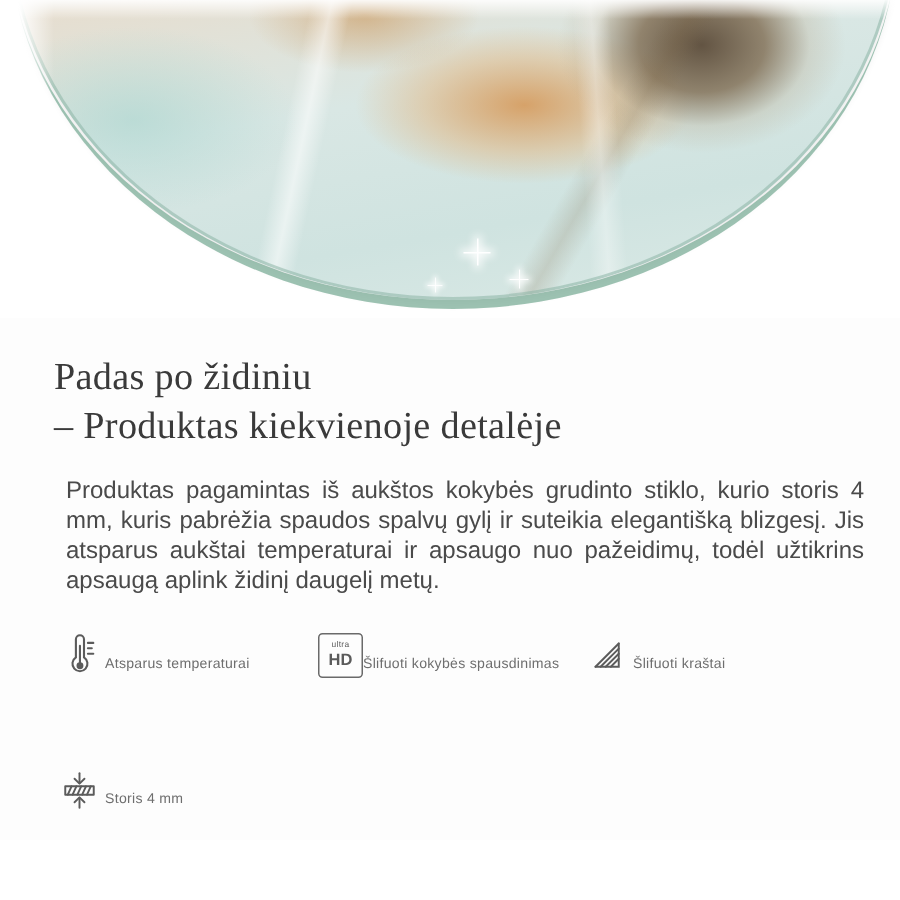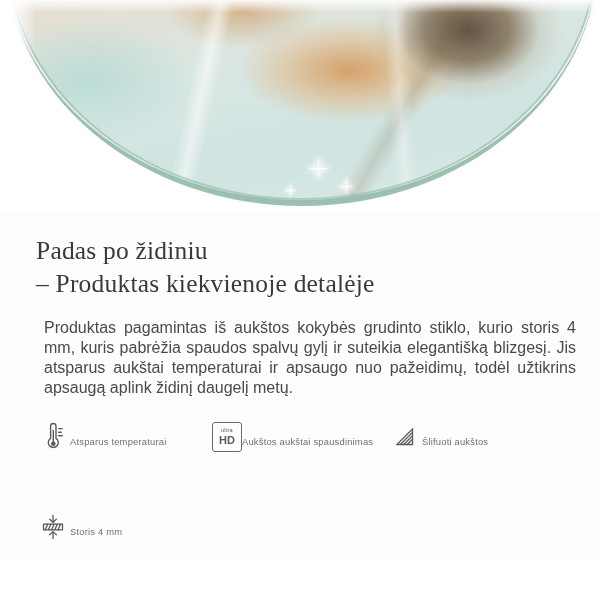--- a/index.html
+++ b/index.html
@@ -233,36 +233,36 @@
       <span class="cap">Atsparus temperaturai</span>
     </div>
 
     <div class="feature">
       <span class="ico">
         <span class="ultrahd">
           <span class="u1">ultra</span>
           <span class="u2">HD</span>
         </span>
       </span>
-      <span class="cap">Aukštos aukštai spausdinimas</span>
+      <span class="cap">Šlifuoti kokybės spausdinimas</span>
     </div>
 
 
 
     <div class="feature">
       <span class="ico">
         <svg width="34" height="34" viewBox="0 0 34 34" fill="none" stroke="#5b5b5b" stroke-width="1.3" stroke-linecap="round">
           <path d="M9 24.5 24.5 9"></path>
           <path d="M12.4 24.5 24.5 12.4"></path>
           <path d="M15.8 24.5 24.5 15.8"></path>
           <path d="M19.2 24.5 24.5 19.2"></path>
           <path d="M9 24.5h15.5V9"></path>
         </svg>
       </span>
-      <span class="cap">Šlifuoti aukštos</span>
+      <span class="cap">Šlifuoti kraštai</span>
     </div>
 
     <div class="feature">
       <span class="ico">
         <svg width="34" height="34" viewBox="0 0 34 34" fill="none" stroke="#5b5b5b" stroke-width="1.3" stroke-linecap="round" stroke-linejoin="round">
           <line x1="17" y1="5.5" x2="17" y2="12"></line>
           <path d="M13.7 9.2 17 12.4l3.3-3.2"></path>
           <line x1="17" y1="28.5" x2="17" y2="22"></line>
           <path d="M13.7 24.8 17 21.6l3.3 3.2"></path>
           <rect x="7.5" y="14.2" width="19" height="5.6"></rect>

